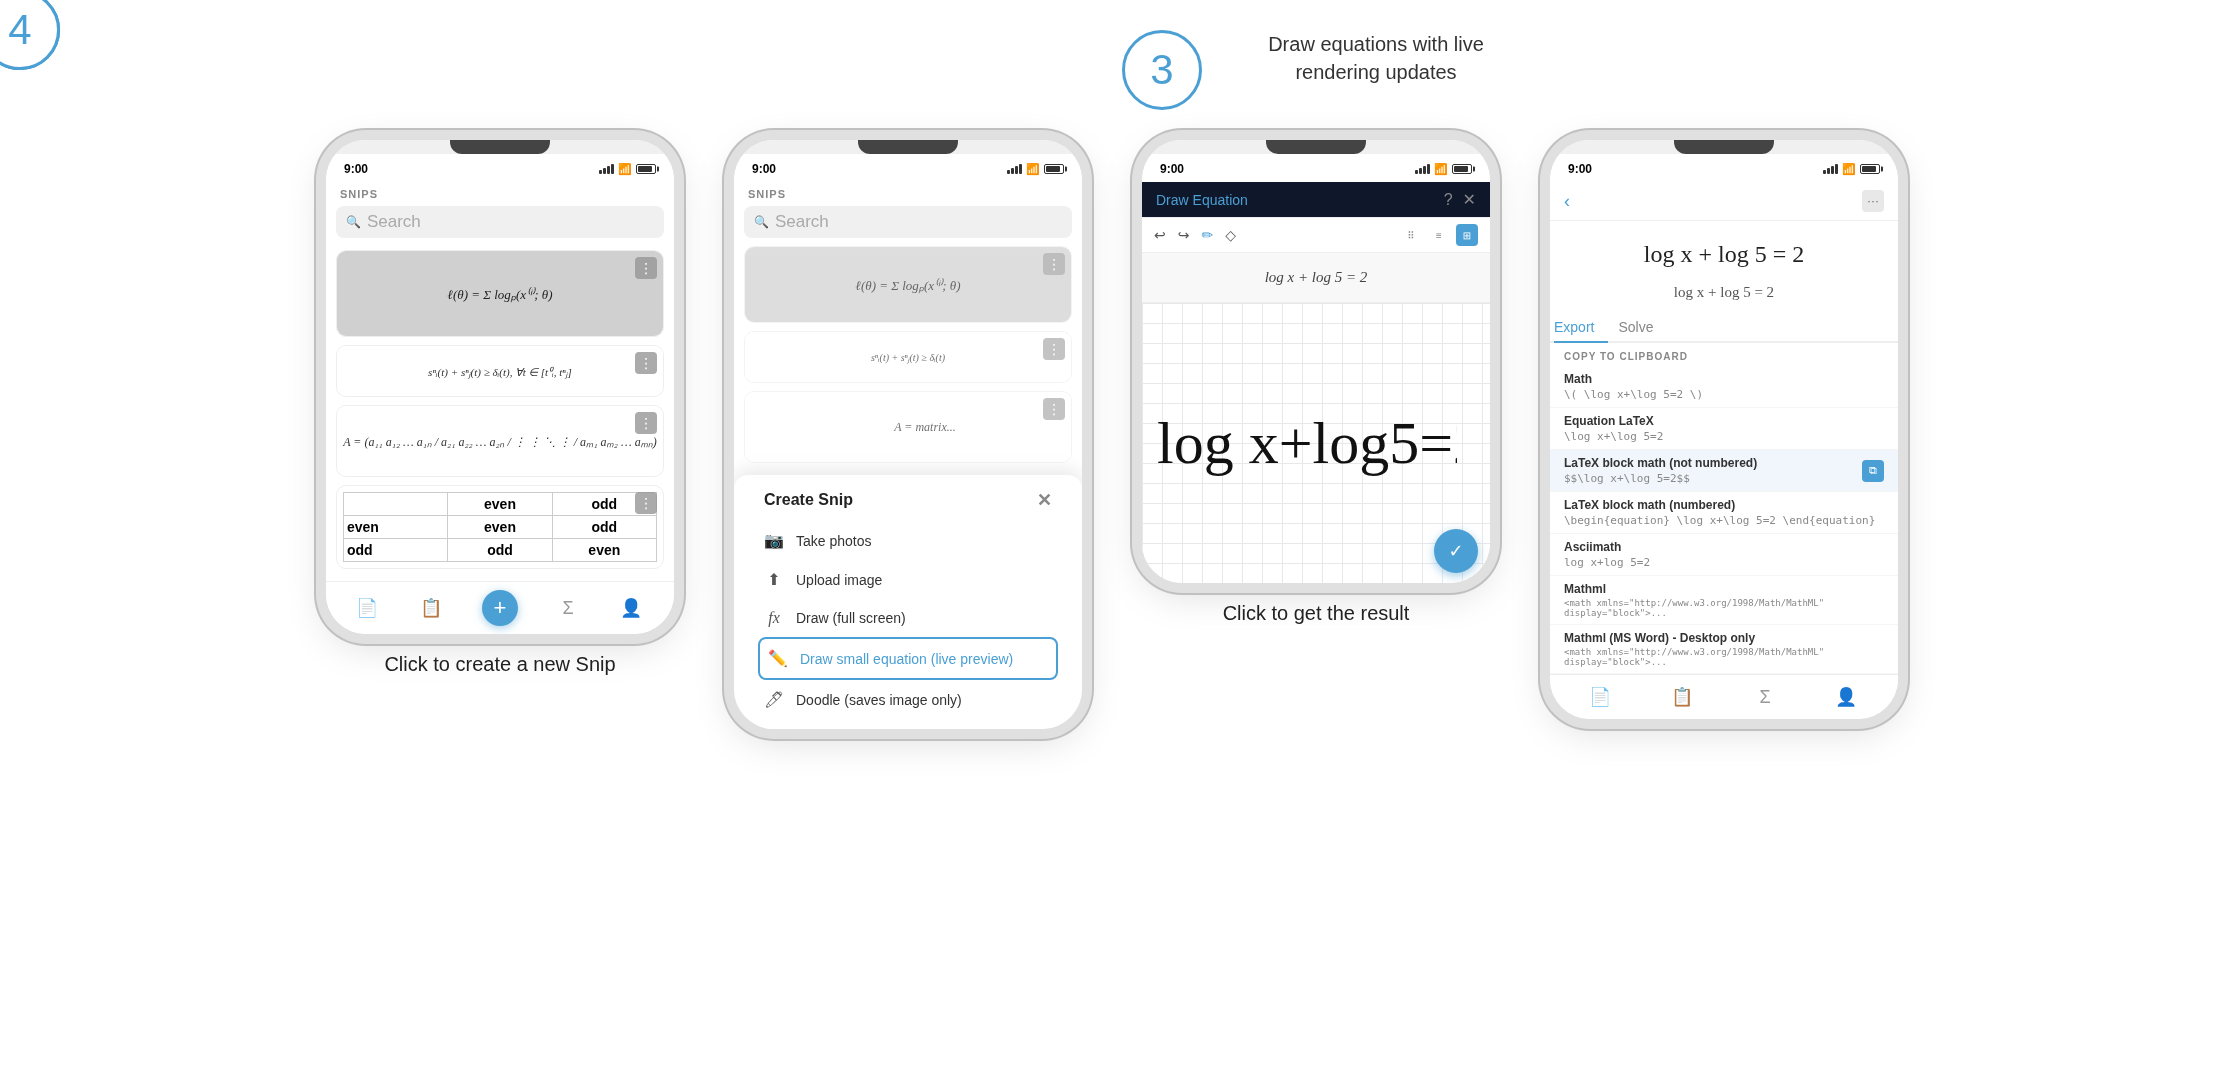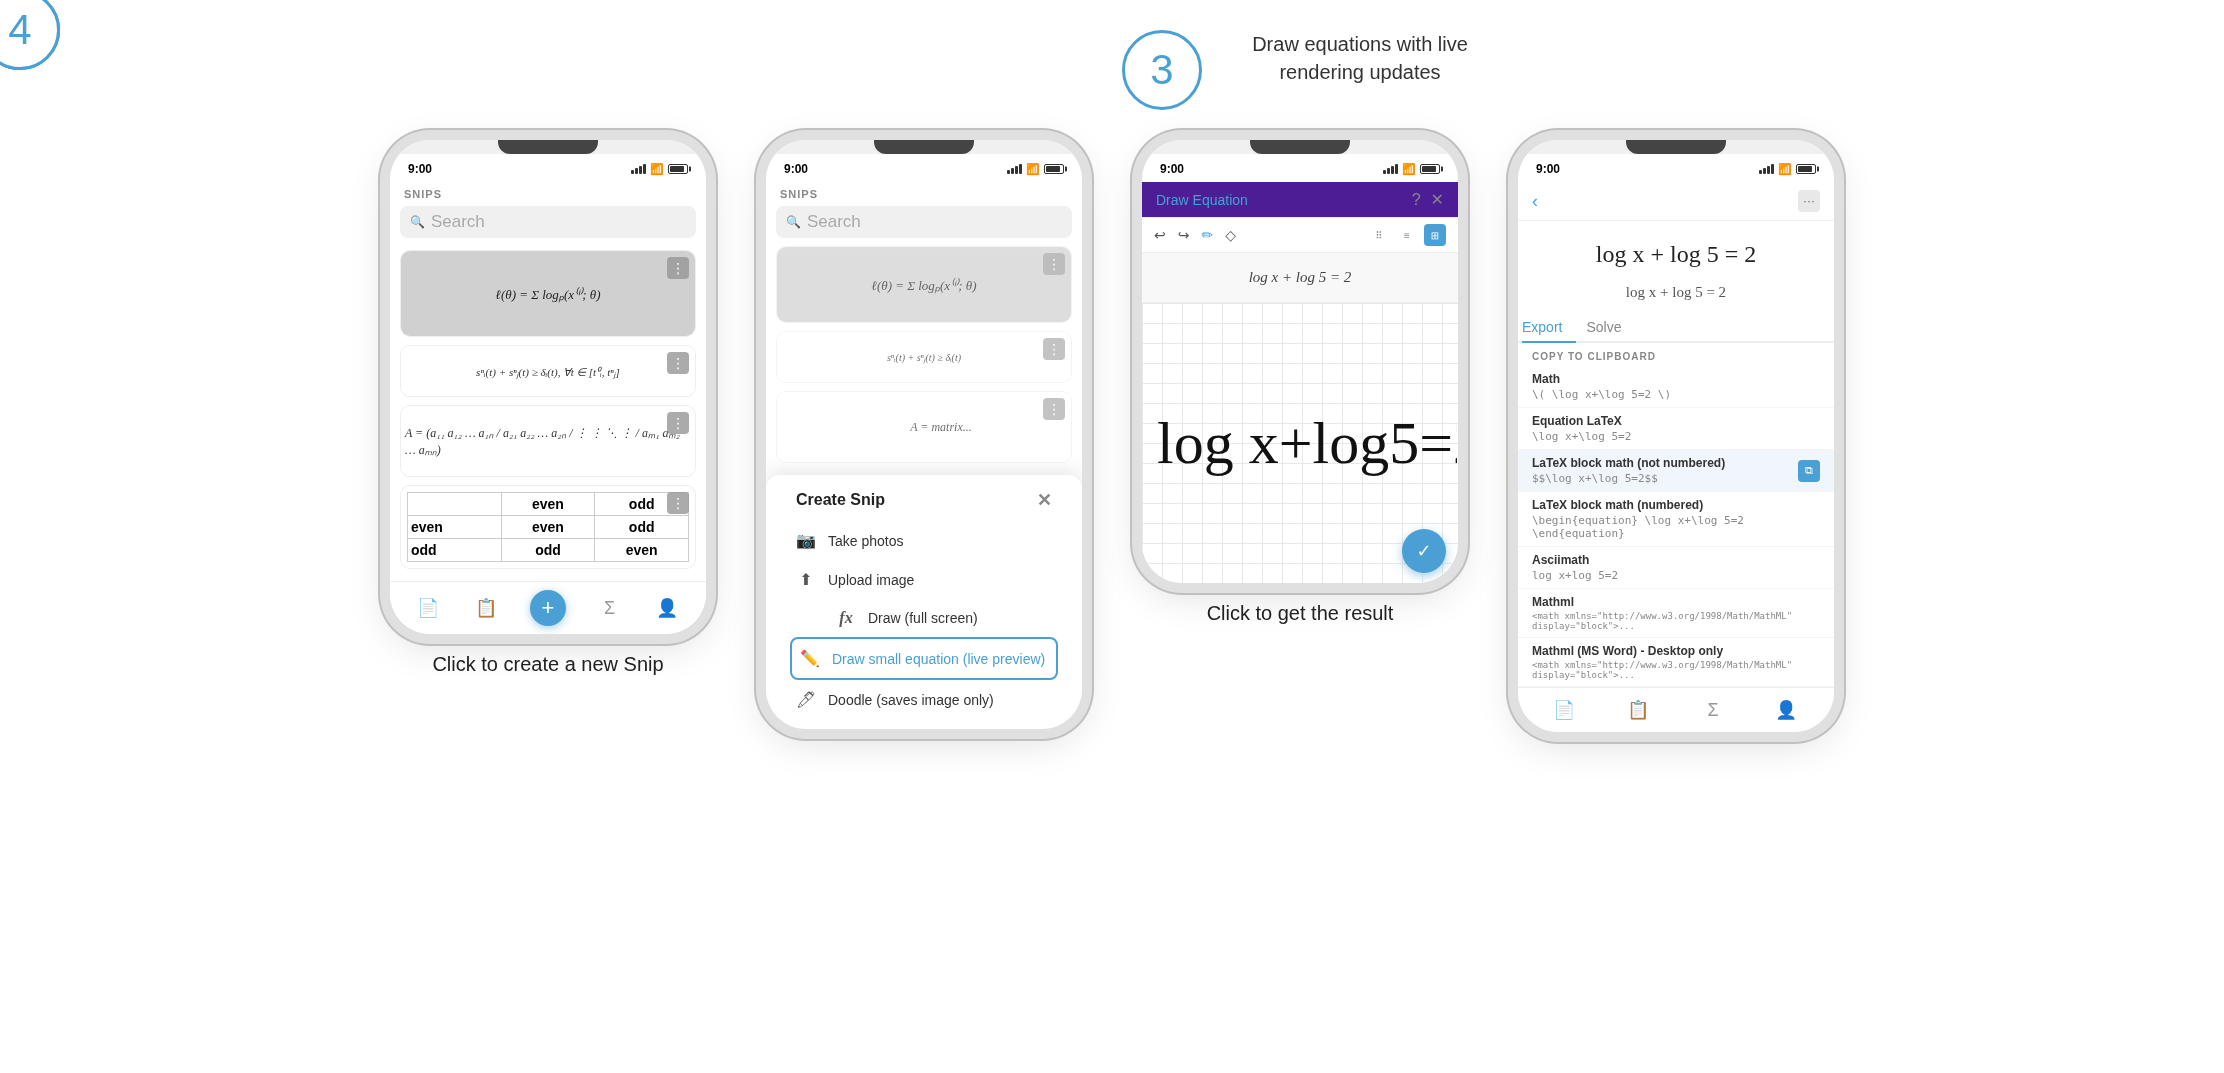--- a/index.html
+++ b/index.html
@@ -37,21 +37,21 @@
       justify-content: center;
       position: absolute;
       top: -10px;
       left: -20px;
       background: white;
       z-index: 10;
     }
 
     
     .phone-frame {
-      width: 316px;
+      width: 348px;
       background: #ffffff;
       border-radius: 40px;
       box-shadow: 0 0 0 10px #e0e0e0, 0 0 0 12px #c0c0c0, 0 10px 40px rgba(0,0,0,0.15);
       overflow: hidden;
       position: relative;
       margin-top: 30px;
     }
 
     
     .status-bar {
@@ -586,21 +586,21 @@
 
         <div class="menu-item">
           <span class="menu-item-icon">📷</span>
           <span>Take photos</span>
         </div>
         <div class="menu-item">
           <span class="menu-item-icon">⬆</span>
           <span>Upload image</span>
         </div>
         <div class="menu-item">
-          <span class="menu-item-icon" style="font-style:italic; font-weight:bold; font-family:Georgia;margin-left:40px;">fx</span>
+          <span class="menu-item-icon" style="font-style:italic; font-weight:normal; font-family:Georgia;">fx</span>
           <span>Draw (full screen)</span>
         </div>
 
         <div style="border: 2px solid #4a9fd4; border-radius:8px; margin:0 8px;">
           <div class="menu-item" style="padding:10px 8px;">
             <span class="menu-item-icon">✏️</span>
             <span style="color:#4a9fd4;">Draw small equation (live preview)</span>
           </div>
         </div>
         <div class="menu-item">
@@ -627,21 +627,21 @@
             <span></span>
               <span></span>
               <span></span>
               <span></span>
           </div>
           <span class="wifi-icon">📶</span>
           <div class="battery-icon"></div>
         </div>
       </div>
 
-      <div style="background:#4c1d95; padding:8px 14px; display:flex; justify-content:space-between; align-items:center; border-bottom:1px solid #eee;">
+      <div style="background:#0f172a; padding:8px 14px; display:flex; justify-content:space-between; align-items:center; border-bottom:1px solid #eee;">
         <span style="font-size:14px; font-weight:500; color:#4a9fd4;">Draw Equation</span>
         <div style="display:flex; gap:10px; align-items:center;">
           <span style="color:#888; font-size:16px;">?</span>
           <span style="color:#888; font-size:16px;">✕</span>
         </div>
       </div>
 
       <div class="draw-toolbar">
         <div class="draw-tools">
           <span class="draw-tool">↩</span>

